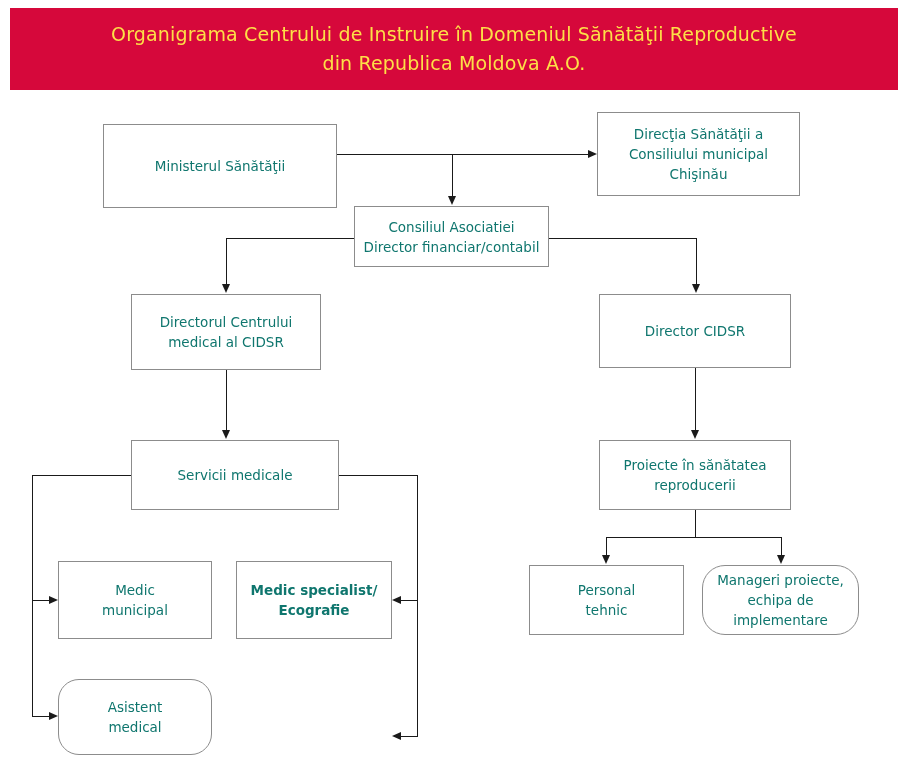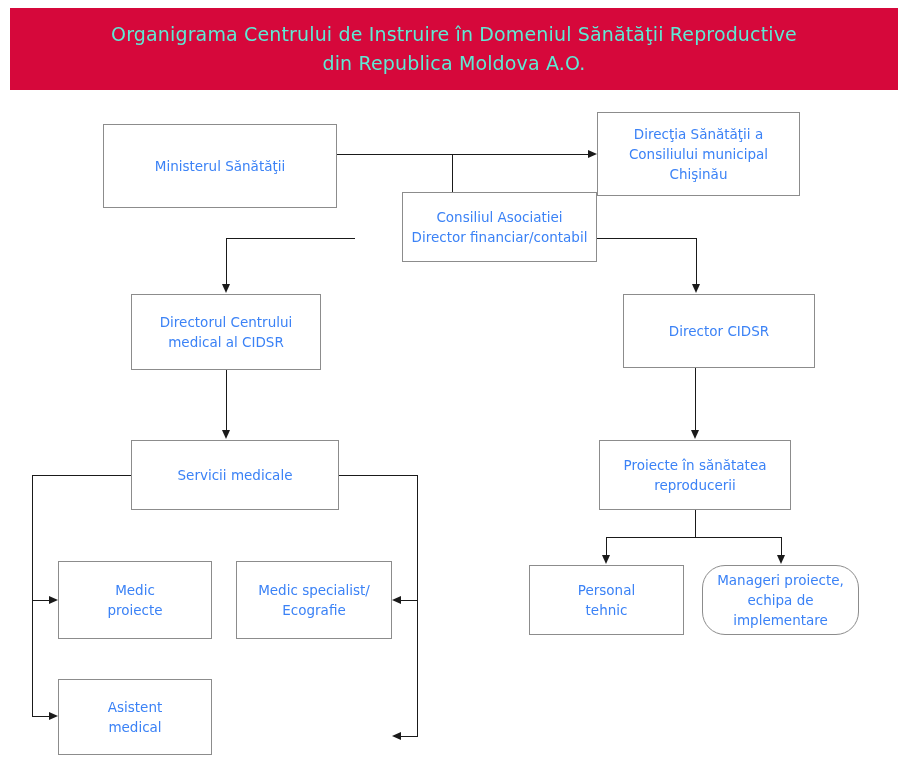--- a/index.html
+++ b/index.html
@@ -27,40 +27,40 @@
     top: 8px;
     width: 888px;
     height: 82px;
     background: #d6083b;
     display: flex;
     align-items: center;
     justify-content: center;
     box-sizing: border-box;
   }
   .banner-text {
-    color: #5eead4;
+    color: #fde047;
     font-size: 19px;
     line-height: 29px;
     text-align: center;
     letter-spacing: .15px;
     white-space: pre-line;
     font-weight: 400;
   }
 
   
   .node {
     position: absolute;
     box-sizing: border-box;
     border: 1.5px solid #8c8c8c;
     background: #ffffff;
     display: flex;
     align-items: center;
     justify-content: center;
     text-align: center;
-    color: #3b82f6;
+    color: #0f766e;
     font-size: 13.5px;
     line-height: 20px;
     white-space: pre-line;
     padding: 2px 6px;
     z-index: 3;
   }
 
   
   .line {
     position: absolute;
@@ -155,54 +155,54 @@
   <div class="node" style="left:103px; top:124px; width:234px; height:84px;">
     <span>Ministerul Sănătăţii</span>
   </div>
 
   <div class="node" style="left:597px; top:112px; width:203px; height:84px;">
     <span>Direcţia Sănătăţii a
 Consiliului municipal
 Chişinău</span>
   </div>
 
-  <div class="node" style="left:354px; top:192px; width:195px; height:70px;margin-left:48px;">
+  <div class="node" style="left:354px; top:206px; width:195px; height:61px;">
     <span>Consiliul Asociatiei
 Director financiar/contabil</span>
   </div>
 
   <div class="node" style="left:131px; top:294px; width:190px; height:76px;">
     <span>Directorul Centrului
 medical al CIDSR</span>
   </div>
 
-  <div class="node" style="left:599px; top:294px; width:192px; height:74px;margin-left:24px;">
+  <div class="node" style="left:599px; top:294px; width:192px; height:74px;">
     <span>Director CIDSR</span>
   </div>
 
   <div class="node" style="left:131px; top:440px; width:208px; height:70px;">
     <span>Servicii medicale</span>
   </div>
 
   <div class="node" style="left:599px; top:440px; width:192px; height:70px;">
     <span>Proiecte în sănătatea
 reproducerii</span>
   </div>
 
   <div class="node" style="left:58px; top:561px; width:154px; height:78px;">
     <span>Medic
-proiecte</span>
-  </div>
-
-  <div class="node" style="left:236px; top:561px; width:156px; height:78px;">
+municipal</span>
+  </div>
+
+  <div class="node" style="left:236px; top:561px; width:156px; height:78px;font-weight:bold;">
     <span>Medic specialist/
 Ecografie</span>
   </div>
 
-  <div class="node" style="left:58px; top:679px; width:154px; height:76px;">
+  <div class="node" style="left:58px; top:679px; width:154px; height:76px;border-radius:21px;">
     <span>Asistent
 medical</span>
   </div>
 
 
   <div class="node" style="left:529px; top:565px; width:155px; height:70px;">
     <span>Personal
 tehnic</span>
   </div>
 

